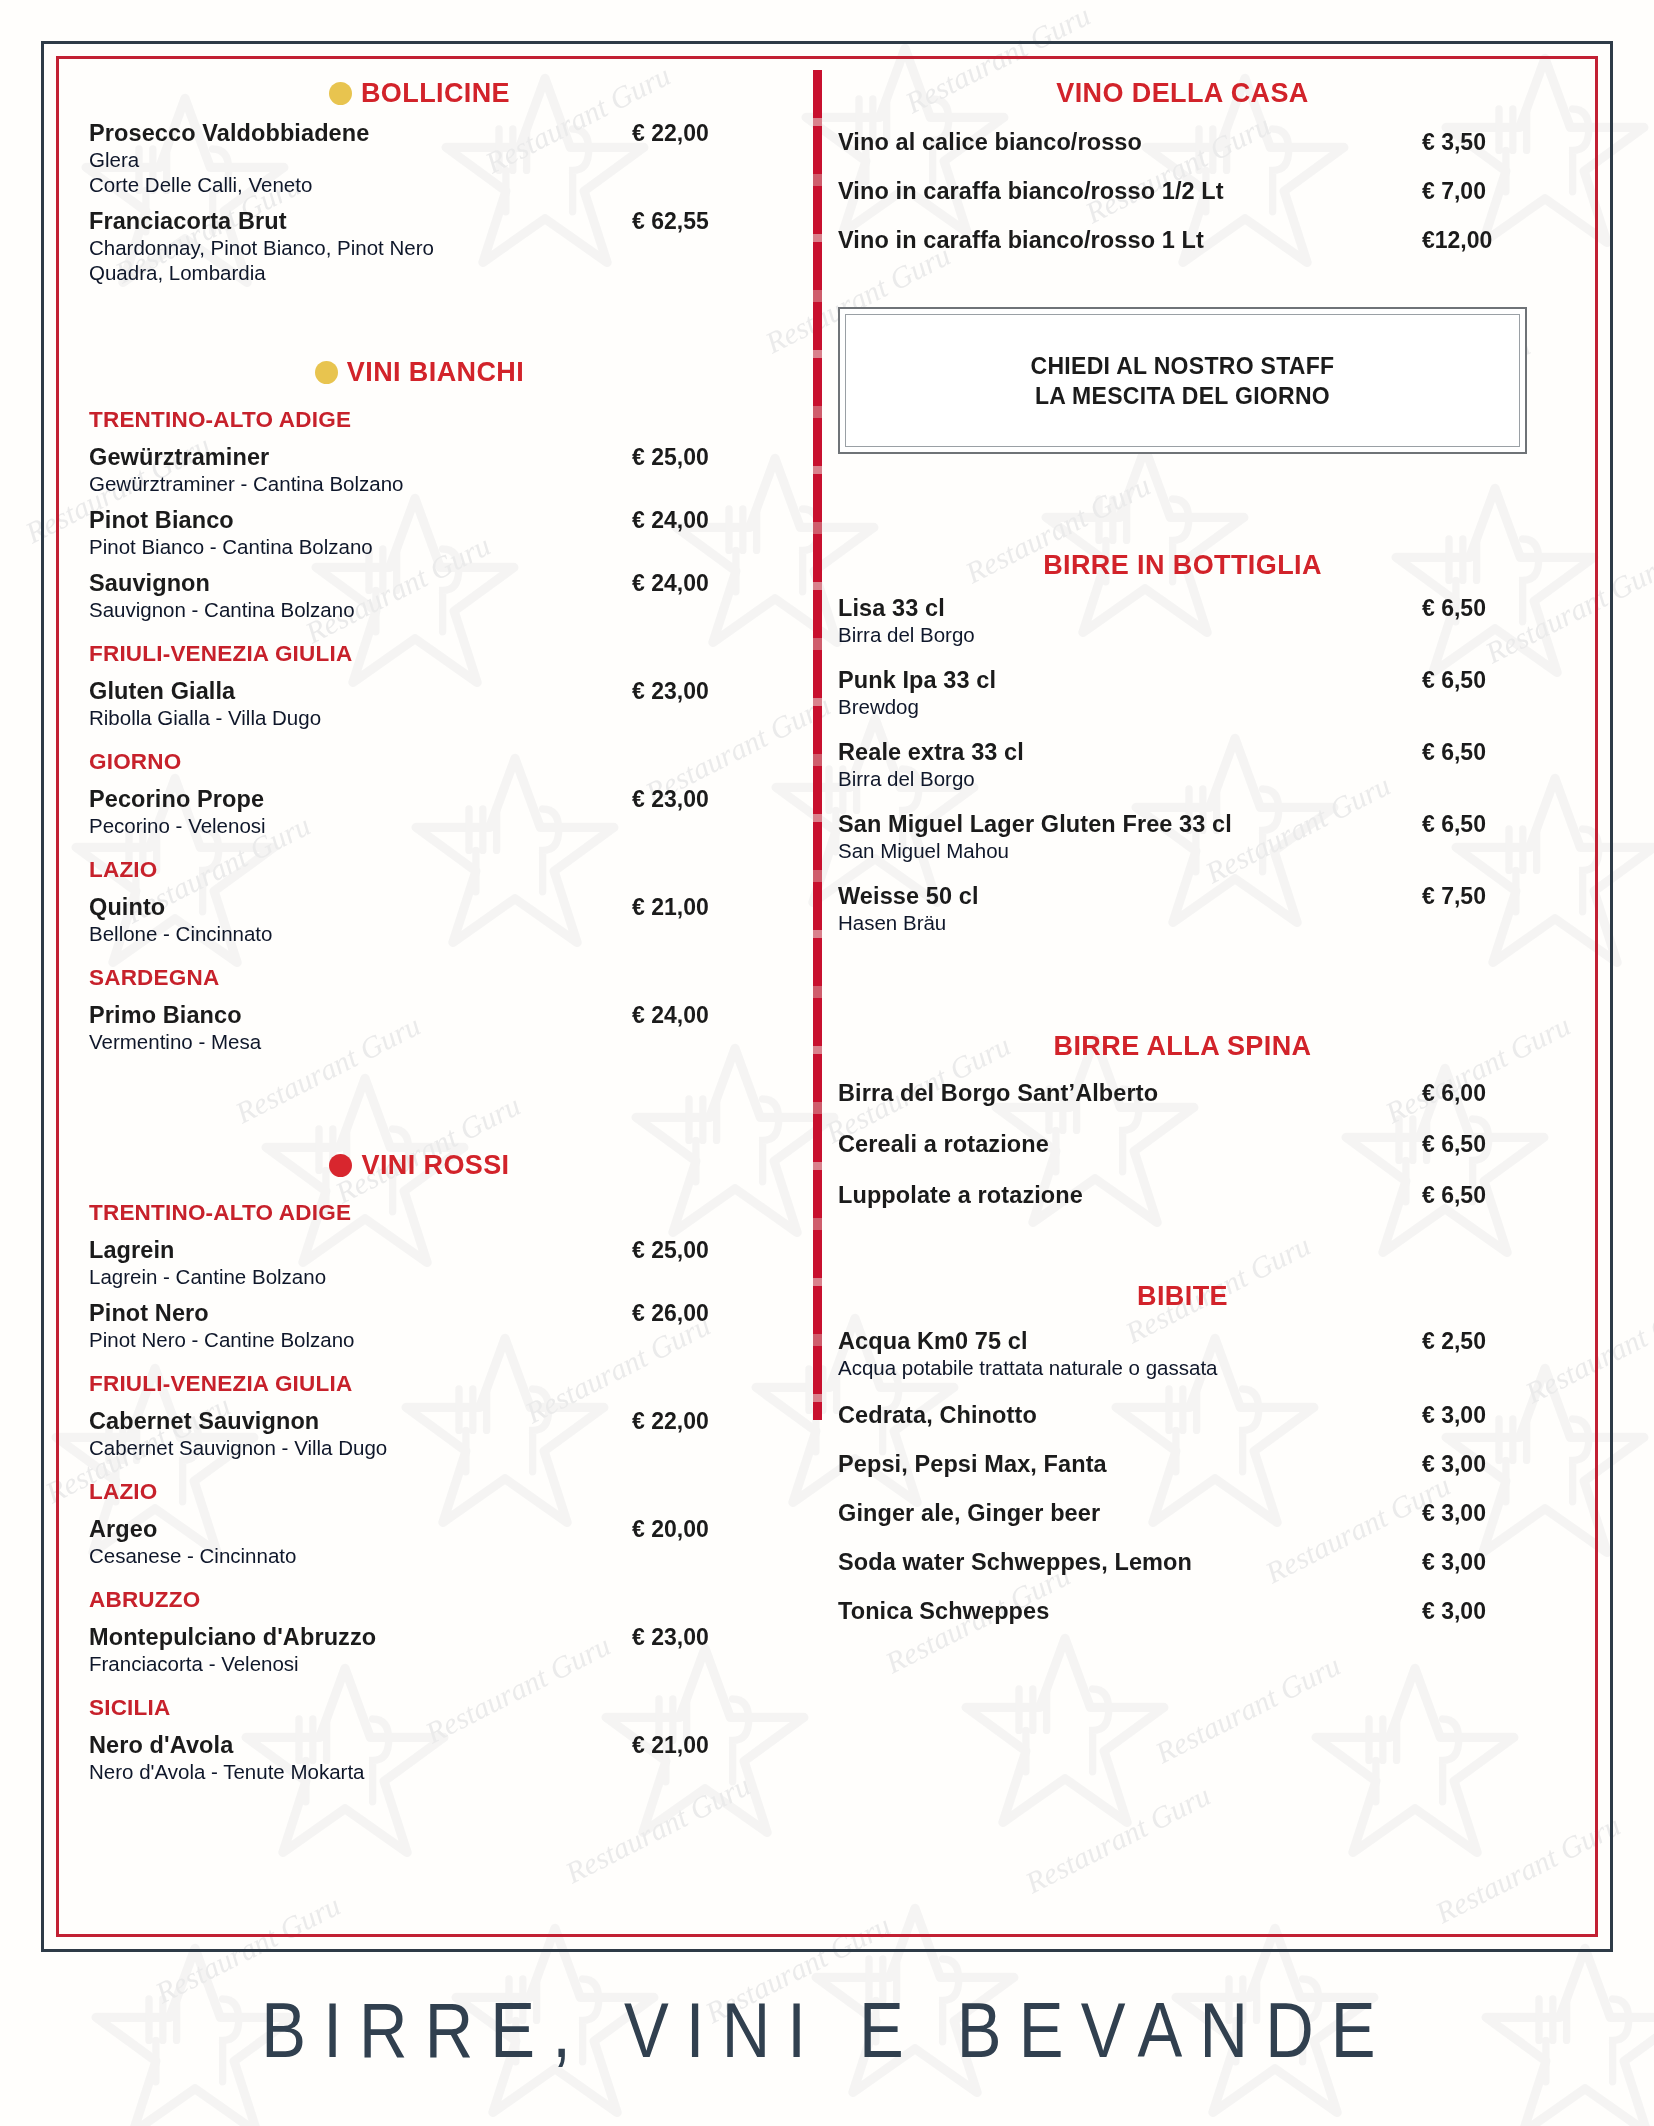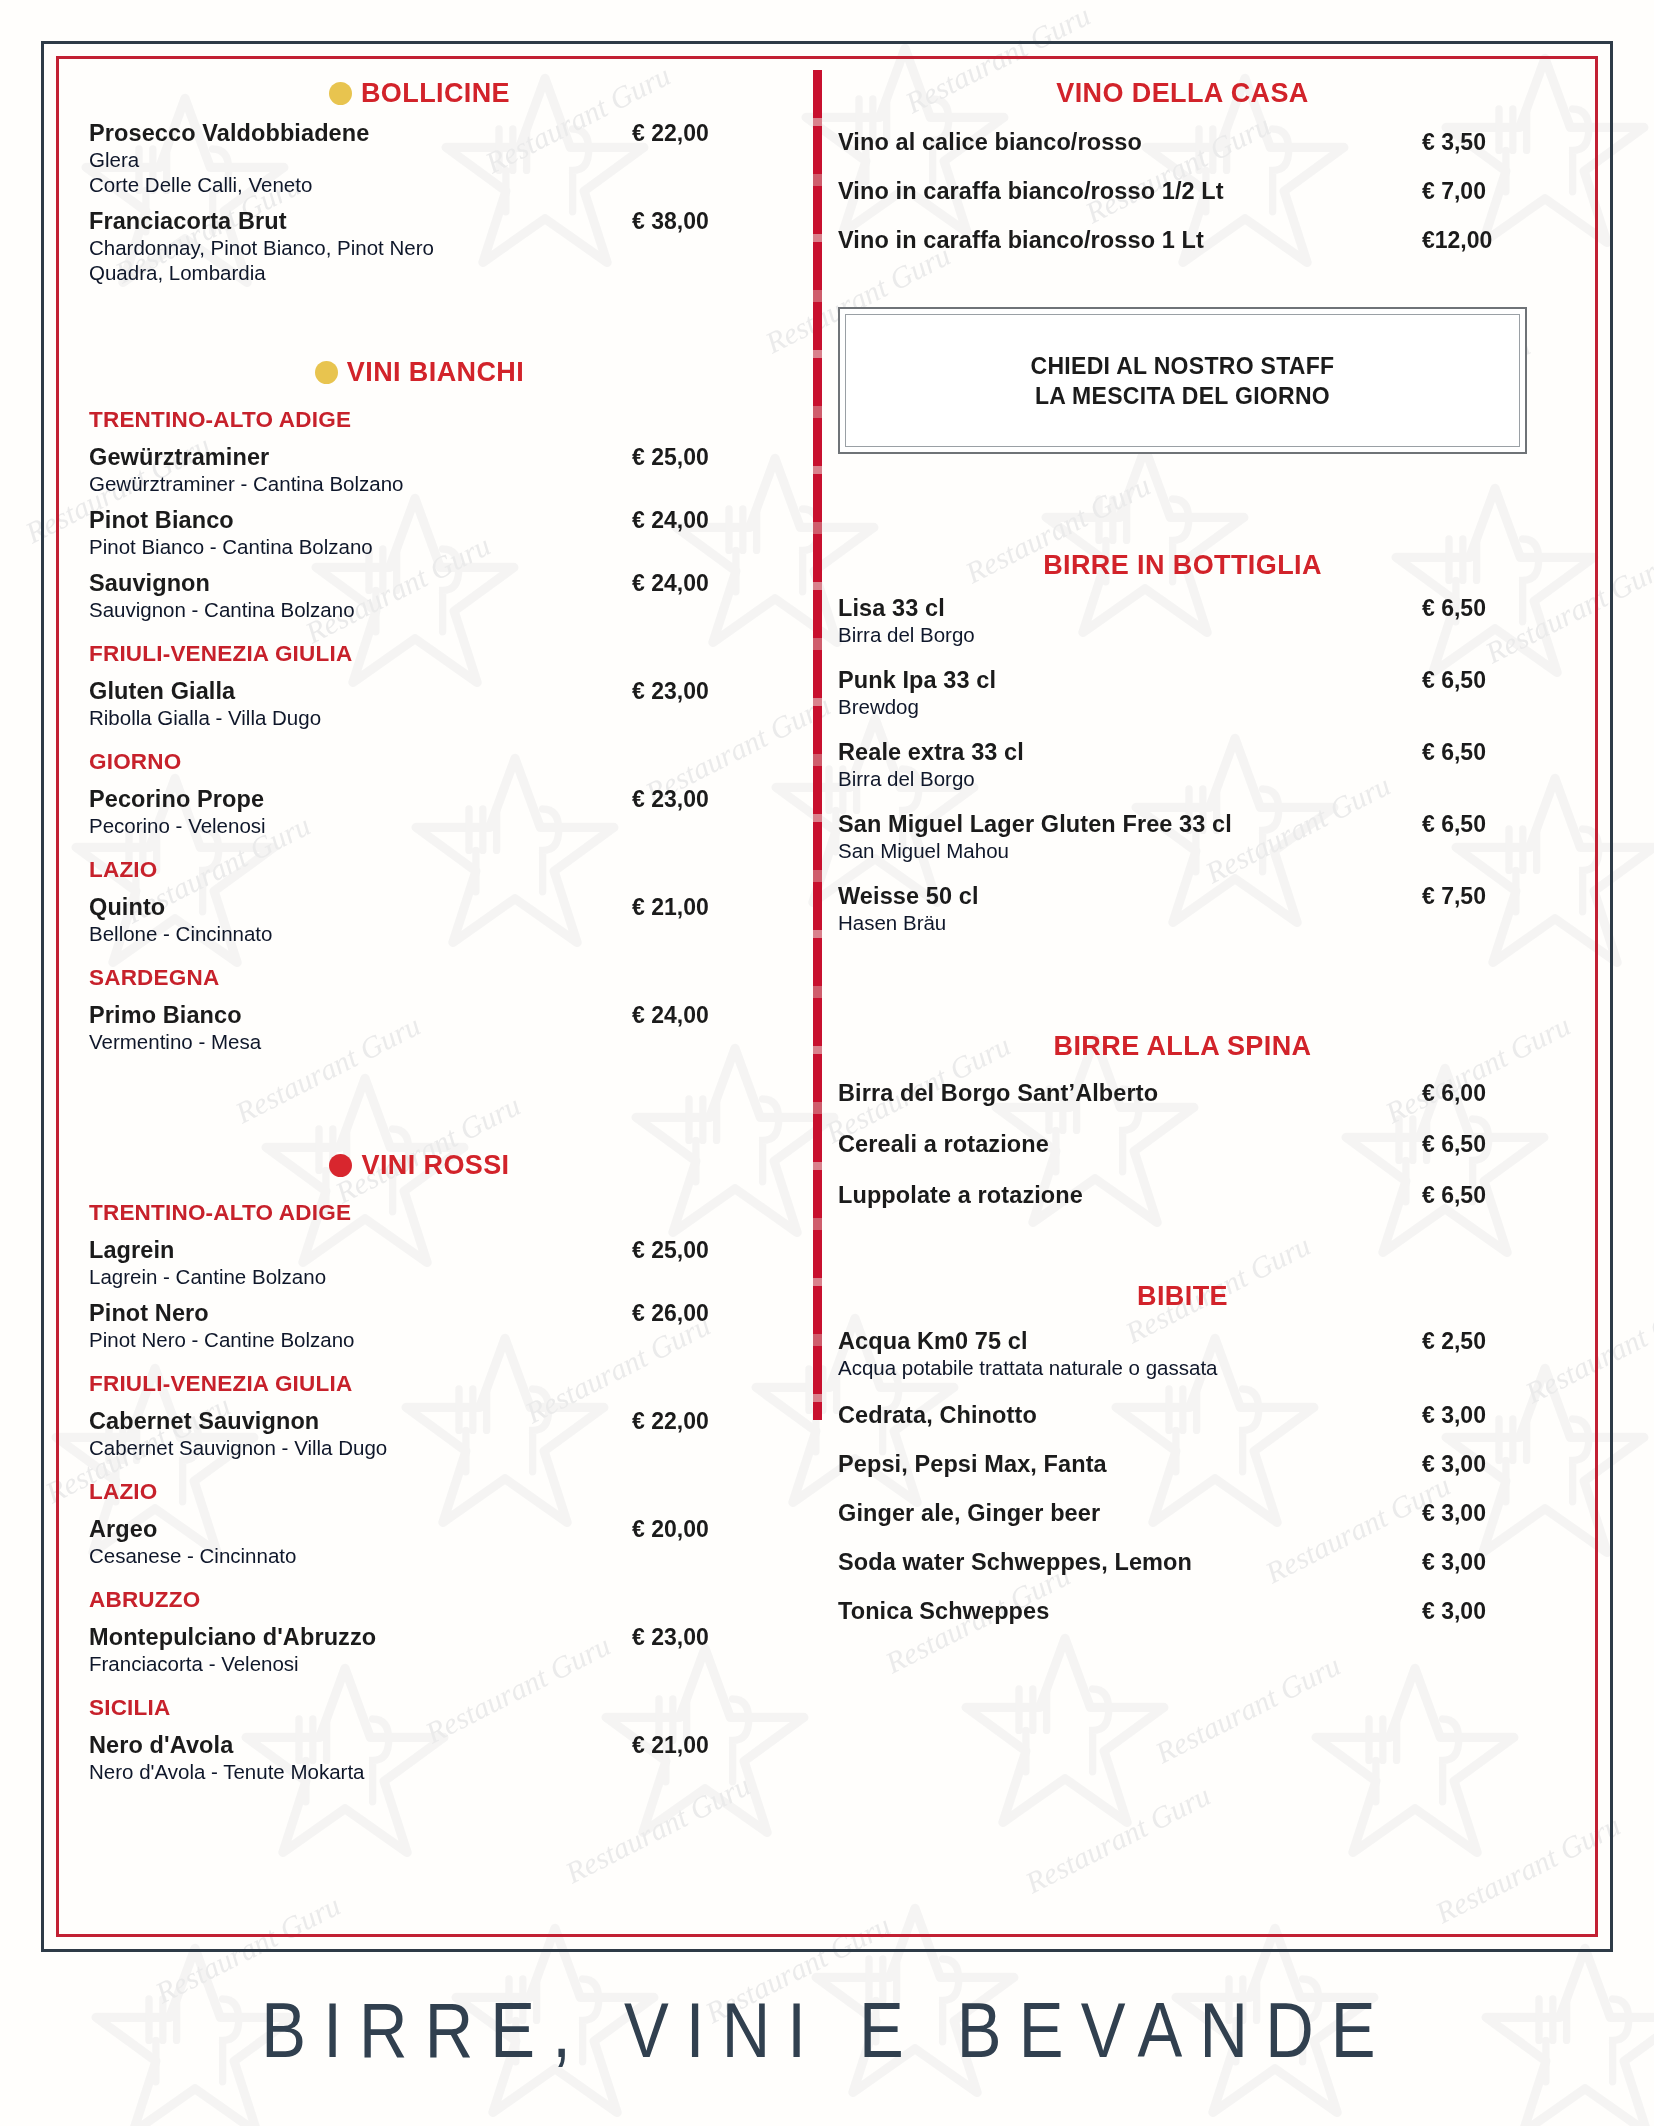--- a/index.html
+++ b/index.html
@@ -475,21 +475,21 @@
           <div class="item-line">
             <div class="item-name">Prosecco Valdobbiadene</div>
             <div class="item-price">€ 22,00</div>
           </div>
           <div class="item-desc">Glera</div>
           <div class="item-desc">Corte Delle Calli, Veneto</div>
         </div>
         <div class="item">
           <div class="item-line">
             <div class="item-name">Franciacorta Brut</div>
-            <div class="item-price">€ 38,00</div>
+            <div class="item-price">€ 62,55</div>
           </div>
           <div class="item-desc">Chardonnay, Pinot Bianco, Pinot Nero</div>
           <div class="item-desc">Quadra, Lombardia</div>
         </div>
         <div class="sp-lg"></div>
         <div class="section-head">
           <span class="dot dot-gold"></span>
           <span>VINI BIANCHI</span>
         </div>
         <div class="region">TRENTINO-ALTO ADIGE</div>

